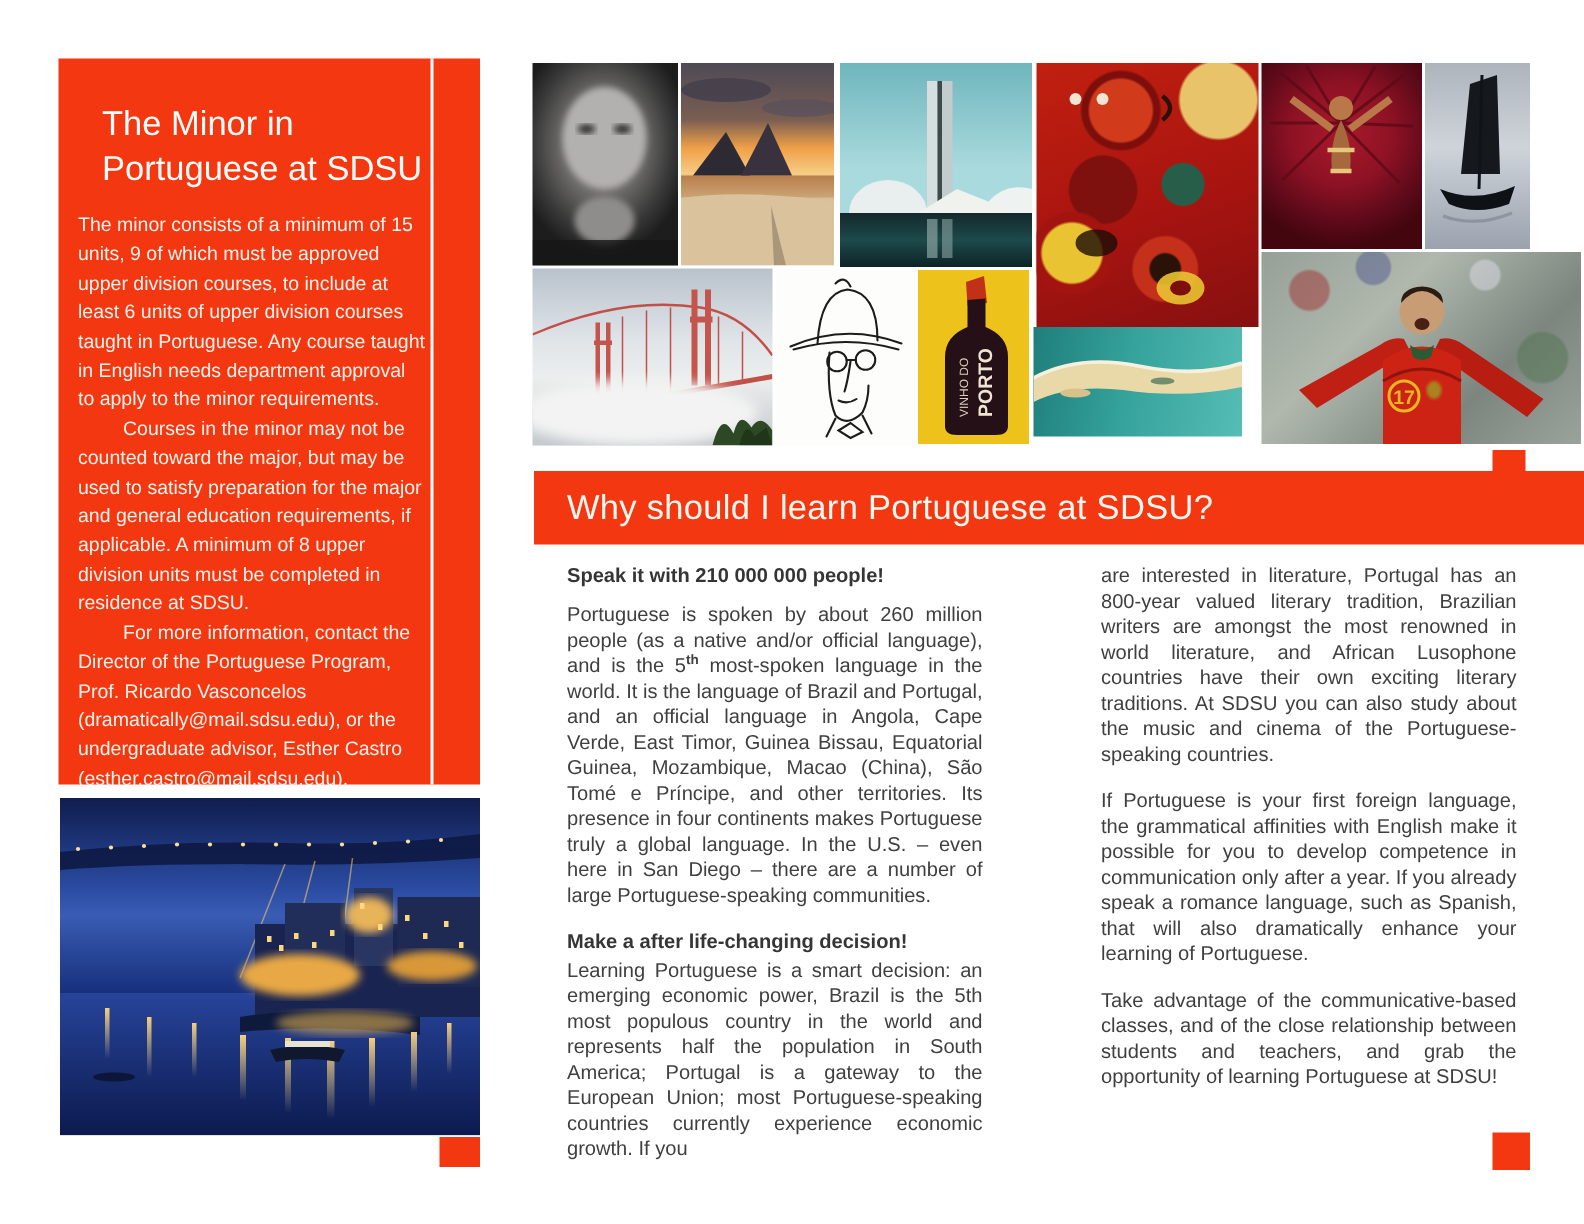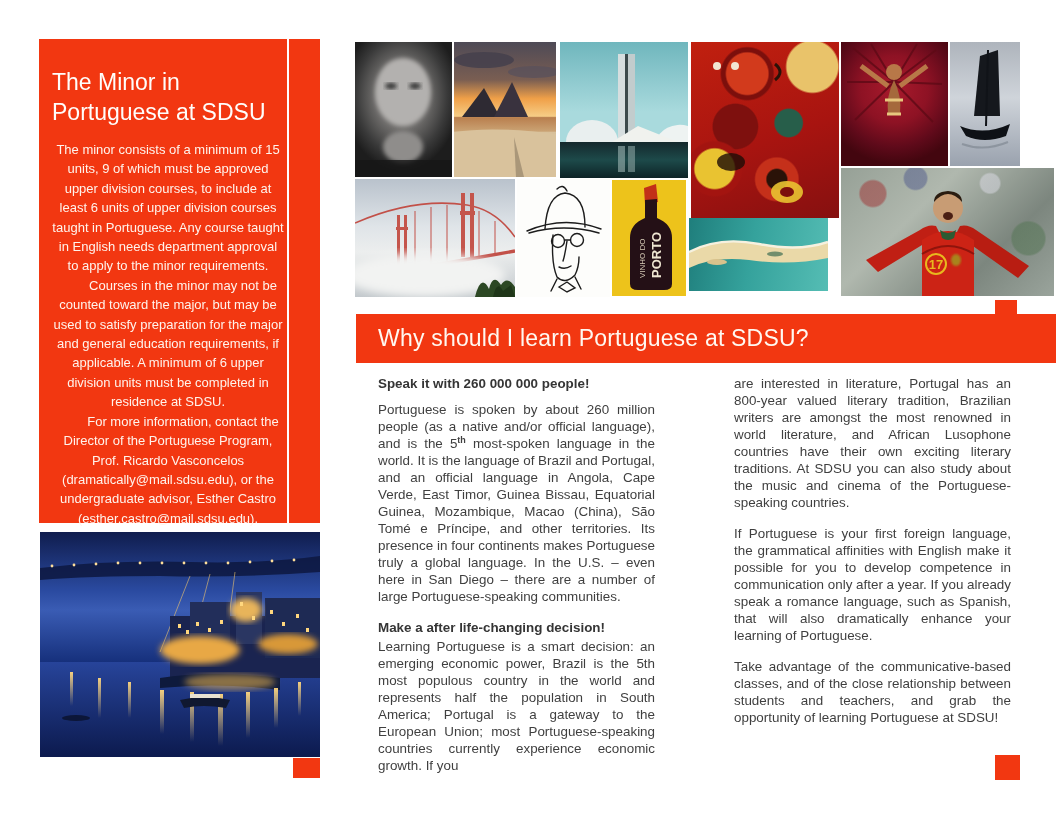--- a/index.html
+++ b/index.html
@@ -15,24 +15,24 @@
   
   .sidebar{
     position:absolute;left:39px;top:39px;width:281px;height:484px;
     background:var(--red);color:#FFF7F0;box-sizing:border-box;
     padding:18px 36px 0 13px;
   }
   .sidebar .divider{
     position:absolute;left:248px;top:0;bottom:0;width:2px;background:#ffffff;
   }
   .sidebar h1{
-    font-weight:400;font-size:23px;line-height:30px;margin:10px 0 13px 0;color:#FFFDFB;
+    font-weight:400;font-size:23px;line-height:30px;margin:10px 0 13px 16px;color:#FFFDFB;
   }
   .sidebar p{
-    font-size:13px;line-height:19.4px;margin:0;color:#FFF3EC;text-align:center;
+    font-size:13px;line-height:19.4px;margin:0;color:#FFF3EC;
   }
   .sidebar p.indent{text-indent:30px;}
   
   .collage{position:absolute;left:355px;top:42px;width:665px;height:254px;}
   .tile{position:absolute;overflow:hidden;}
   .tile svg{display:block;width:100%;height:100%;}
   .t-portrait{left:0;top:0;width:97px;height:135px;
     background:radial-gradient(ellipse 60% 55% at 48% 40%, #a6a4a2 0%, #787674 40%, #3a3a3a 78%, #1d1d1d 100%);}
   .t-beach{left:99px;top:0;width:102px;height:135px;}
   .t-brasilia{left:205px;top:0;width:128px;height:136px;}
@@ -89,21 +89,21 @@
   .porto svg{display:block;width:100%;height:100%;}
 </style>
 </head>
 <body>
 
 <div class="page">
 
   <aside class="sidebar">
     <h1>The Minor in Portuguese at SDSU</h1>
     <p>The minor consists of a minimum of 15 units, 9 of which must be approved upper division courses, to include at least 6 units of upper division courses taught in Portuguese. Any course taught in English needs department approval to apply to the minor requirements.</p>
-    <p class="indent">Courses in the minor may not be counted toward the major, but may be used to satisfy preparation for the major and general education requirements, if applicable. A minimum of 6 upper division units must be completed in residence at SDSU.</p>
+    <p class="indent">Courses in the minor may not be counted toward the major, but may be used to satisfy preparation for the major and general education requirements, if applicable. A minimum of 8 upper division units must be completed in residence at SDSU.</p>
     <p class="indent">For more information, contact the Director of the Portuguese Program, Prof. Ricardo Vasconcelos (dramatically@mail.sdsu.edu), or the undergraduate advisor, Esther Castro (esther.castro@mail.sdsu.edu).</p>
     <div class="divider"></div>
   </aside>
 
   <div class="collage">
 
     <div class="tile t-portrait">
       <svg viewBox="0 0 97 135">
         <defs>
             <filter id="bl1">
@@ -300,21 +300,21 @@
 
   <div class="accent sq-top-right"></div>
   <div class="accent sq-bottom-left"></div>
   <div class="accent sq-bottom-right"></div>
 
   <div class="banner">
     <span>Why should I learn Portuguese at SDSU?</span>
   </div>
 
   <section class="col col-left">
-    <h3>Speak it with 260 000 000 people!</h3>
+    <h3>Speak it with 210 000 000 people!</h3>
     <p class="gap-after"><span>Portuguese is spoken by about 260 million people (as a native and/or official language), and is the 5</span><sup>th</sup><span> most-spoken language in the world. It is the language of Brazil and Portugal, and an official language in Angola, Cape Verde, East Timor, Guinea Bissau, Equatorial Guinea, Mozambique, Macao (China), São Tomé e Príncipe, and other territories. Its presence in four continents makes Portuguese truly a global language. In the U.S. – even here in San Diego – there are a number of large Portuguese-speaking communities.</span></p>
     <h3 class="mt" style="margin-bottom:2px">Make a after life-changing decision!</h3>
     <p>Learning Portuguese is a smart decision: an emerging economic power, Brazil is the 5th most populous country in the world and represents half the population in South America; Portugal is a gateway to the European Union; most Portuguese-speaking countries currently experience economic growth. If you</p>
   </section>
 
   <section class="col col-right">
     <p class="gap-after">are interested in literature, Portugal has an 800-year valued literary tradition, Brazilian writers are amongst the most renowned in world literature, and African Lusophone countries have their own exciting literary traditions. At SDSU you can also study about the music and cinema of the Portuguese-speaking countries.</p>
     <p class="gap-after">If Portuguese is your first foreign language, the grammatical affinities with English make it possible for you to develop competence in communication only after a year. If you already speak a romance language, such as Spanish, that will also dramatically enhance your learning of Portuguese.</p>
     <p>Take advantage of the communicative-based classes, and of the close relationship between students and teachers, and grab the opportunity of learning Portuguese at SDSU!</p>
   </section>

